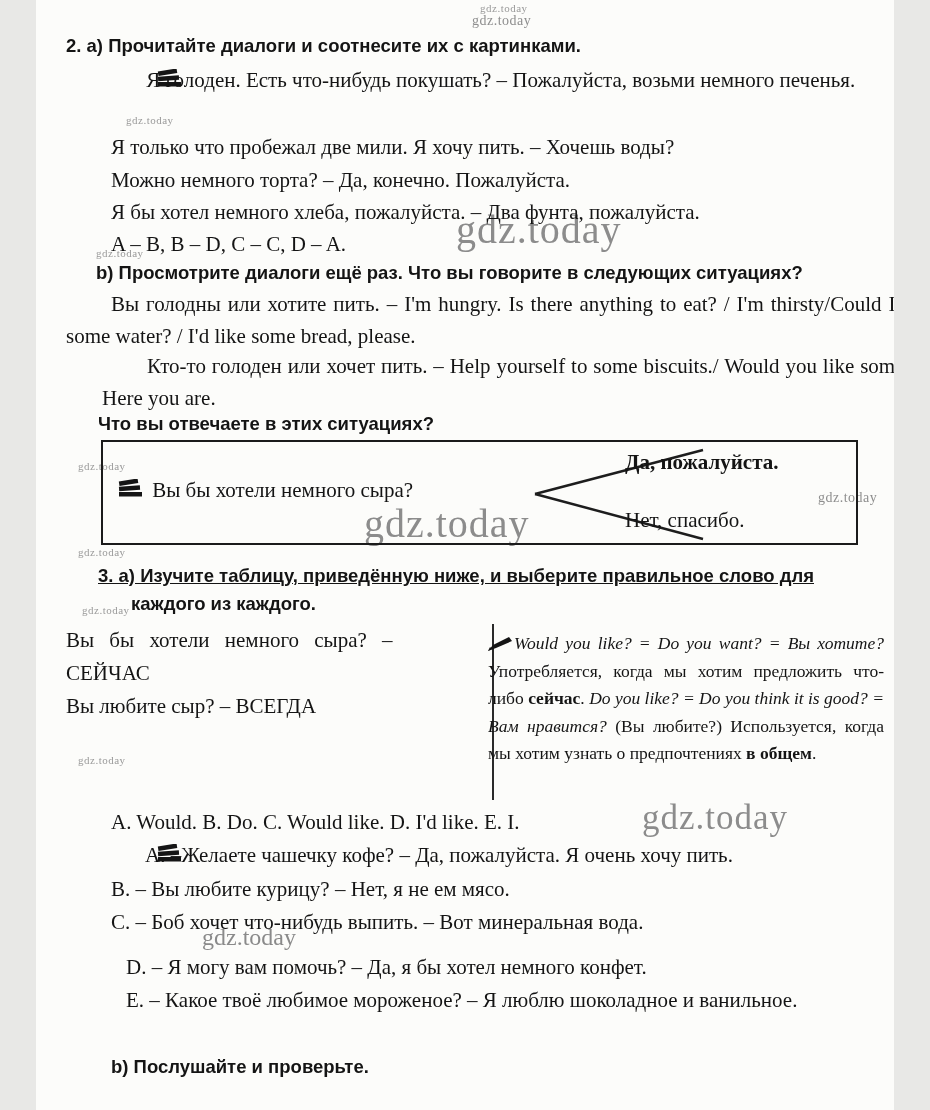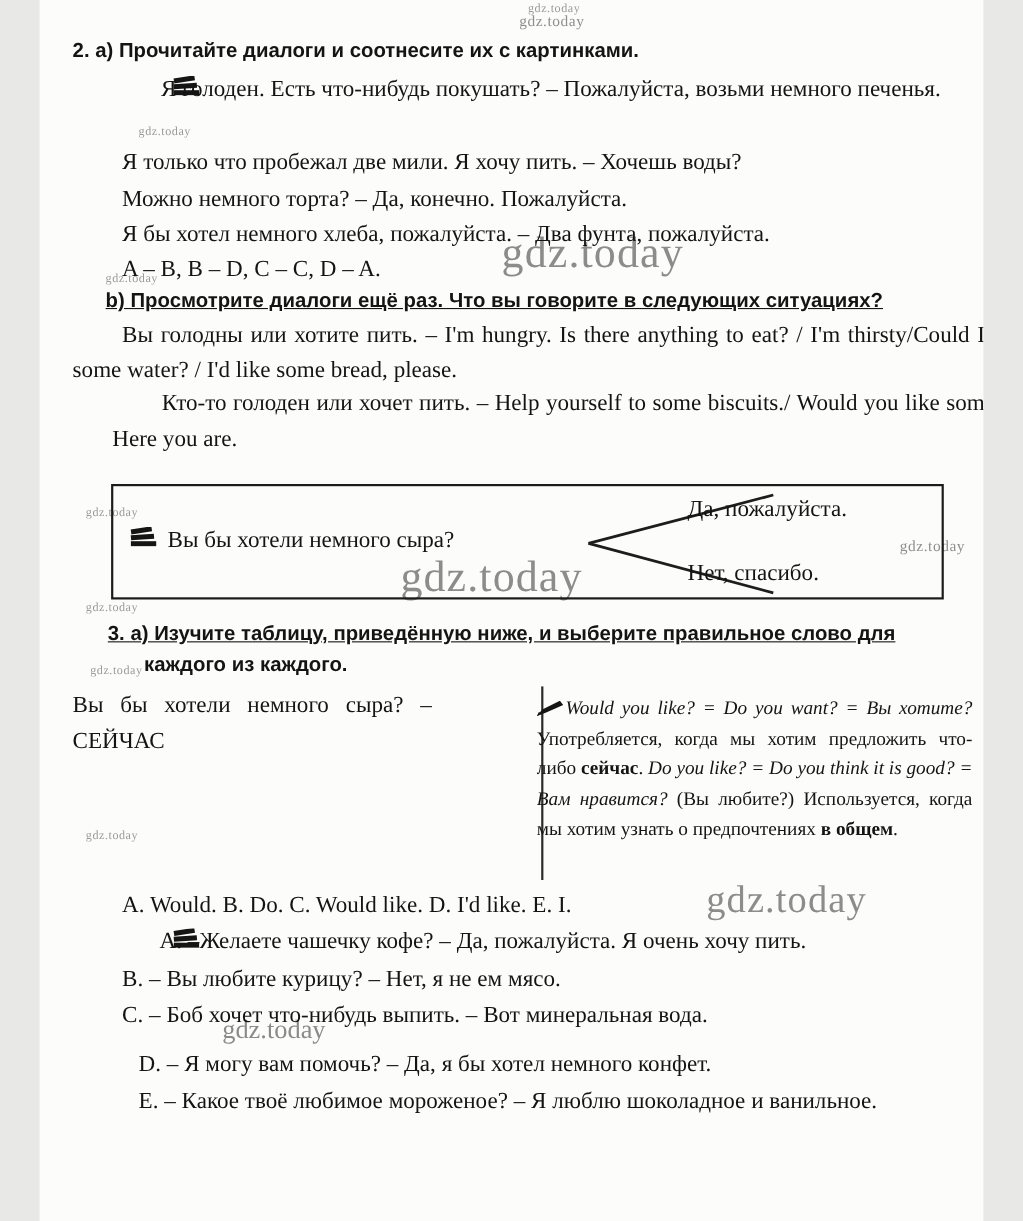--- a/index.html
+++ b/index.html
@@ -107,51 +107,53 @@
           </g>
         </svg></span>
     <span>Я голоден. Есть что-нибудь покушать? – Пожалуйста, возьми немного печенья.</span>
   </div>
 
   <div class="body-text single" style="left:75px;top:131px;">Я только что пробежал две мили. Я хочу пить. – Хочешь воды?</div>
   <div class="body-text single" style="left:75px;top:164px;">Можно немного торта? – Да, конечно. Пожалуйста.</div>
   <div class="body-text single" style="left:75px;top:196px;">Я бы хотел немного хлеба, пожалуйста. – Два фунта, пожалуйста.</div>
   <div class="body-text single" style="left:75px;top:228px;">A – B, B – D, C – C, D – A.</div>
 
-  <div class="heading" style="left:60px;top:259px;text-decoration:underline;">b) Просмотрите диалоги ещё раз. Что вы говорите в следующих ситуациях?</div>
+  <div class="heading" style="left:60px;top:259px;">b) Просмотрите диалоги ещё раз. Что вы говорите в следующих ситуациях?</div>
 
   <div class="body-text indent" style="left:30px;top:288px;width:876px;">Вы голодны или хотите пить. – I'm hungry. Is there anything to eat? / I'm thirsty/Could I have some water? / I'd like some bread, please.</div>
   <div class="body-text indent" style="left:30px;top:350px;width:876px;margin-left:36px;">Кто-то голоден или хочет пить. – Help yourself to some biscuits./ Would you like some water? / Here you are.</div>
 
+  <div class="heading" style="left:62px;top:410px;">Что вы отвечаете в этих ситуациях?</div>
 
   <div class="answer-box">
     <svg class="chevron-svg" width="753" height="101" viewBox="0 0 753 101">
       <line x1="600" y1="8" x2="432" y2="52" stroke="#1d1d1d" stroke-width="2.5"></line>
       <line x1="432" y1="52" x2="600" y2="97" stroke="#1d1d1d" stroke-width="2.5"></line>
     </svg>
     <div class="box-question">
       <span class="icon-inline"><svg width="28" height="20" viewBox="0 0 28 20">
             <g fill="#151515">
               <rect x="2" y="1" width="19" height="4.5" transform="rotate(-9 11 3)"></rect>
               <rect x="2" y="7" width="21" height="4.5" transform="rotate(-4 12 9)"></rect>
               <rect x="2" y="13" width="23" height="4.5"></rect>
             </g>
           </svg></span>
       <span>Вы бы хотели немного сыра?</span>
     </div>
-    <div class="box-answer" style="left:522px;top:8px;">Да, пожалуйста.</div>
+    <div class="box-answer" style="left:522px;top:8px;font-weight:bold;">Да, пожалуйста.</div>
     <div class="box-answer" style="left:522px;top:66px;">Нет, спасибо.</div>
   </div>
 
   <div class="heading" style="left:62px;top:562px;text-decoration:underline;">3. а) Изучите таблицу, приведённую ниже, и выберите правильное слово для</div>
   <div class="heading" style="left:95px;top:590px;">каждого из каждого.</div>
 
   <div class="left-col">
     <div class="wide">Вы бы хотели немного сыра? –</div>
     <div>СЕЙЧАС</div>
+    <div>Вы любите сыр? – ВСЕГДА</div>
   </div>
 
   <div class="col-divider"></div>
 
   <div class="right-col">
     <span class="icon-inline" style="width:26px;"><svg width="24" height="14" viewBox="0 0 24 14">
           <path fill="#151515" d="M0 14 L5 8 L21 0 L24 4 L8 11 Z"></path>
           <path fill="#151515" d="M0 14 L4 12 L2 10 Z"></path>
         </svg></span><span><span style="font-style: italic;">Would you like? = Do you want? = Вы хотите?</span><span> Употребляется, когда мы хотим предложить что-либо </span><span style="font-weight: bold;">сейчас</span><span>. </span><span style="font-style: italic;">Do you like? = Do you think it is good? = Вам нравится?</span><span> (Вы любите?) Используется, когда мы хотим узнать о предпочтениях </span><span style="font-weight: bold;">в общем</span><span>.</span></span>
   </div>
@@ -167,14 +169,15 @@
             <rect x="2" y="7" width="21" height="4.5" transform="rotate(-4 12 9)"></rect>
             <rect x="2" y="13" width="23" height="4.5"></rect>
           </g>
         </svg></span>
     <span>A. –Желаете чашечку кофе? – Да, пожалуйста. Я очень хочу пить.</span>
   </div>
   <div class="body-text single" style="left:75px;top:906px;">C. – Боб хочет что-нибудь выпить. – Вот минеральная вода.</div>
   <div class="body-text single" style="left:90px;top:951px;">D. – Я могу вам помочь? – Да, я бы хотел немного конфет.</div>
   <div class="body-text" style="left:30px;top:984px;width:878px;text-indent:60px;">E. – Какое твоё любимое мороженое? – Я люблю шоколадное и ванильное.</div>
 
+  <div class="heading" style="left:75px;top:1053px;">b) Послушайте и проверьте.</div>
 
 </div>
 
 </body></html>

